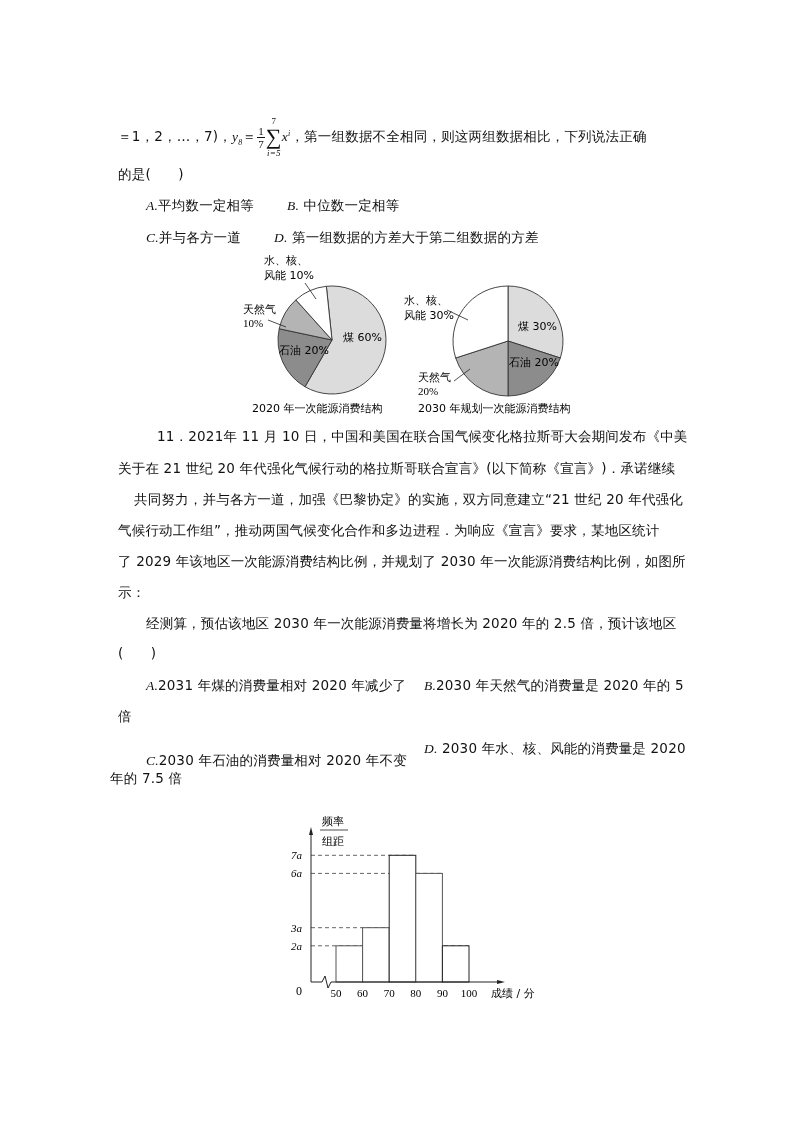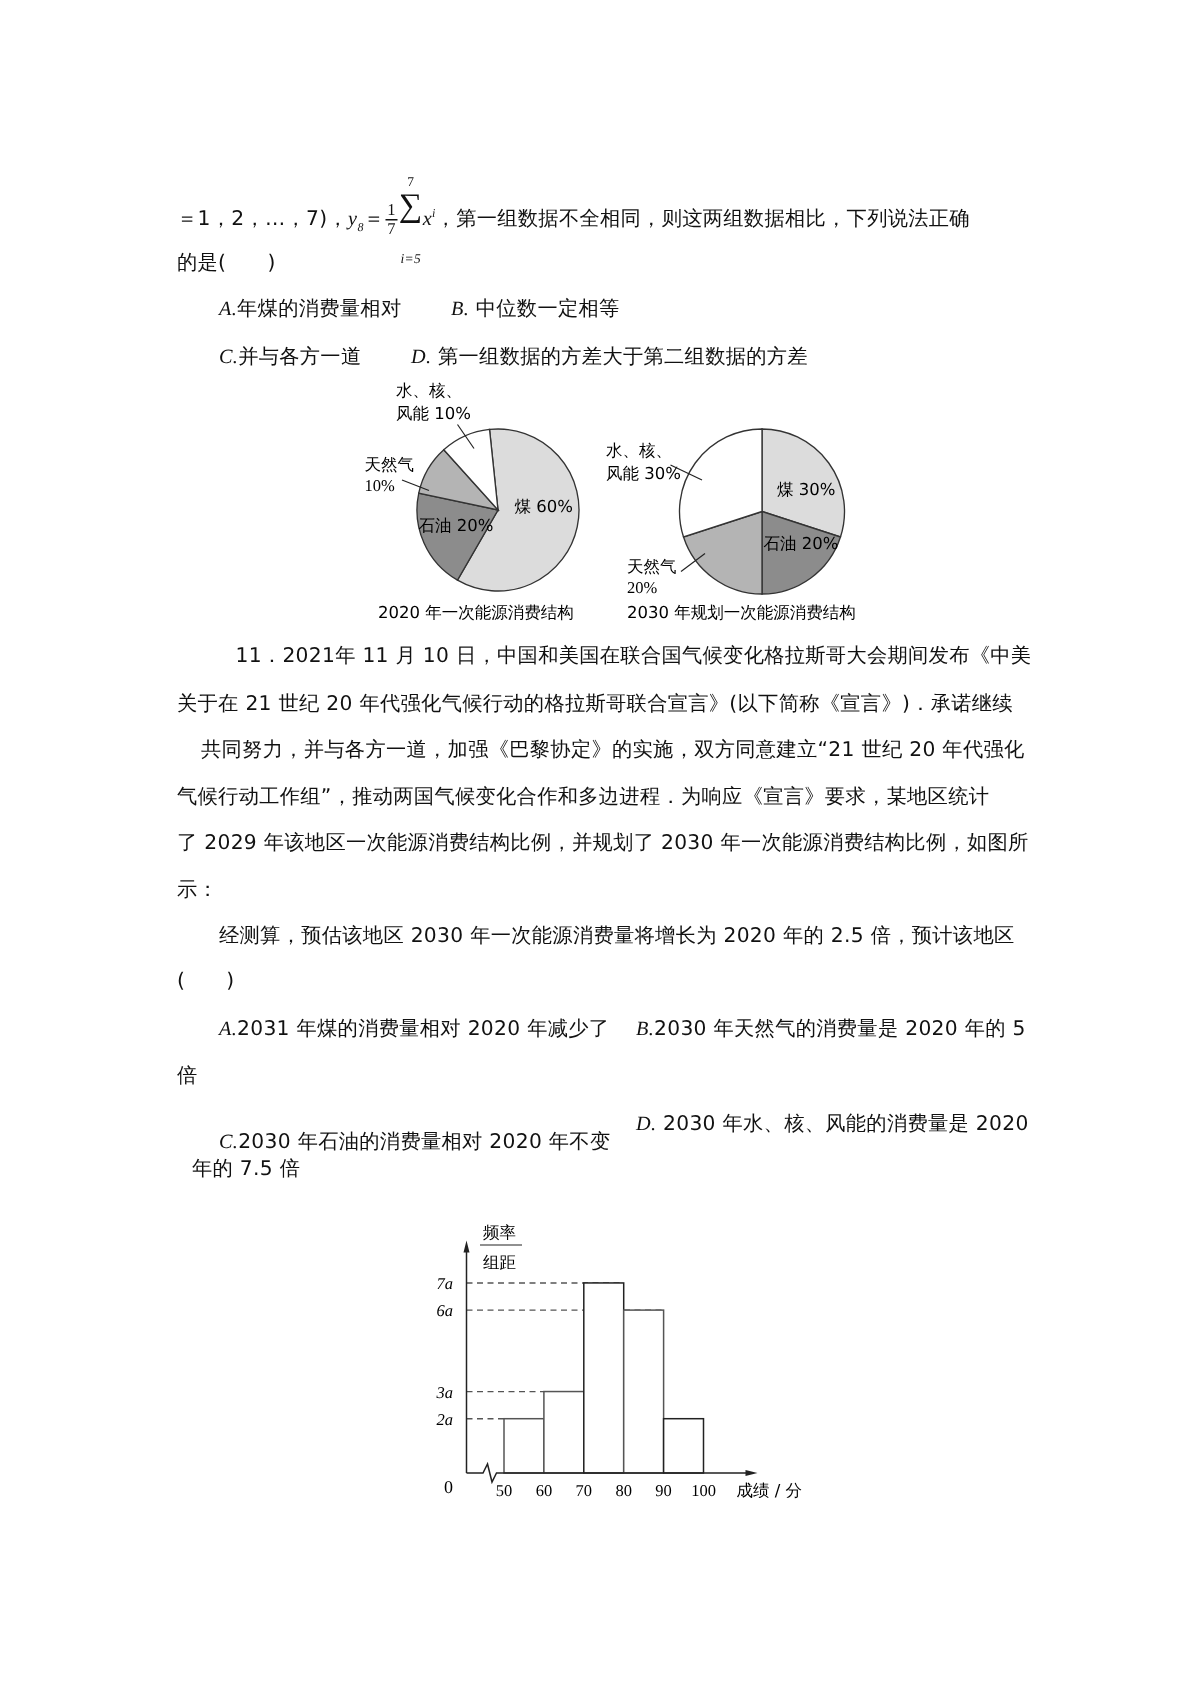--- a/index.html
+++ b/index.html
@@ -1,19 +1,19 @@
 <!DOCTYPE html>
 <html><head>
 <meta charset="utf-8">
 <style>
   html, body { margin: 0; padding: 0; background: #ffffff; }
   body { width: 794px; height: 1123px; position: relative; overflow: hidden;
          font-family: "DejaVu Sans", "Liberation Sans", sans-serif; color: #111; }
   .line { position: absolute; font-size: 13.5px; white-space: nowrap; letter-spacing: 0.2px; }
-  .it { font-family: "Liberation Serif", "DejaVu Serif", serif; font-style: italic; margin-top: 19px; }
+  .it { font-family: "Liberation Serif", "DejaVu Serif", serif; font-style: italic; }
   .frac { display: inline-flex; flex-direction: column; align-items: center; vertical-align: middle;
           font-family: "Liberation Serif", serif; font-size: 11px; line-height: 12px; margin: 0 1px; }
   .frac .num { border-bottom: 1px solid #111; padding: 0 1px; }
   .sum { display: inline-flex; flex-direction: column; align-items: center; vertical-align: middle;
          font-family: "Liberation Serif", serif; line-height: 10px; }
   .sum .top, .sum .bot { font-size: 9px; }
   .sum .sig { font-size: 22px; line-height: 22px; }
   svg text { font-family: "Liberation Serif", "DejaVu Serif", serif; }
   .cjk { font-family: "DejaVu Sans", sans-serif; }
 </style>
@@ -25,21 +25,21 @@
       <span class="num">1</span>
       <span class="den">7</span>
     </span><span class="sum">
       <span class="top">7</span>
       <span class="sig">∑</span>
       <span class="bot it">i=5</span>
     </span><span class="it"><span>x</span><sup style="font-size:8px">i</sup></span><span>，第一组数据不全相同，则这两组数据相比，下列说法正确</span>
 </div>
 <div class="line" style="left:118px; top:166px;">的是(　　)</div>
 <div class="line" style="left:146px; top:197px;">
-  <span class="it">A.</span><span>年煤的消费量相对</span>
+  <span class="it">A.</span><span>平均数一定相等</span>
   <span style="display:inline-block;width:24px"></span>
   <span class="it">B.</span><span> 中位数一定相等</span>
 </div>
 <div class="line" style="left:146px; top:229px;">
   <span class="it">C.</span><span>并与各方一道</span>
   <span style="display:inline-block;width:24px"></span>
   <span class="it">D.</span><span> 第一组数据的方差大于第二组数据的方差</span>
 </div>
 
 <svg id="pies" width="794" height="170" style="position:absolute; left:0; top:250px;" viewBox="0 250 794 170">
@@ -93,21 +93,21 @@
   <div class="line" style="left:424px; top:677px;">
     <span class="it">B.</span><span>2030 年天然气的消费量是 2020 年的 5</span>
   </div>
   <div class="line" style="left:118px; top:708px;">倍</div>
   <div class="line" style="left:146px; top:752px;">
     <span class="it">C.</span><span>2030 年石油的消费量相对 2020 年不变</span>
   </div>
   <div class="line" style="left:424px; top:740px;">
     <span class="it">D.</span><span> 2030 年水、核、风能的消费量是 2020</span>
   </div>
-  <div class="line" style="left:128px; top:770px;">年的 7.5 倍</div>
+  <div class="line" style="left:110px; top:770px;">年的 7.5 倍</div>
 </div>
 
 <svg id="hist" width="794" height="220" style="position:absolute; left:0; top:805px;" viewBox="0 805 794 220">
   <g id="hist-grid">
       <line x1="311" y1="945.8" x2="469" y2="945.8" stroke="#555" stroke-width="0.9" stroke-dasharray="4,3"></line>
       <line x1="311" y1="927.7" x2="389.2" y2="927.7" stroke="#555" stroke-width="0.9" stroke-dasharray="4,3"></line>
       <line x1="311" y1="873.4" x2="442.4" y2="873.4" stroke="#555" stroke-width="0.9" stroke-dasharray="4,3"></line>
       <line x1="311" y1="855.3" x2="415.8" y2="855.3" stroke="#555" stroke-width="0.9" stroke-dasharray="4,3"></line>
     </g>
   <g id="hist-bars">

